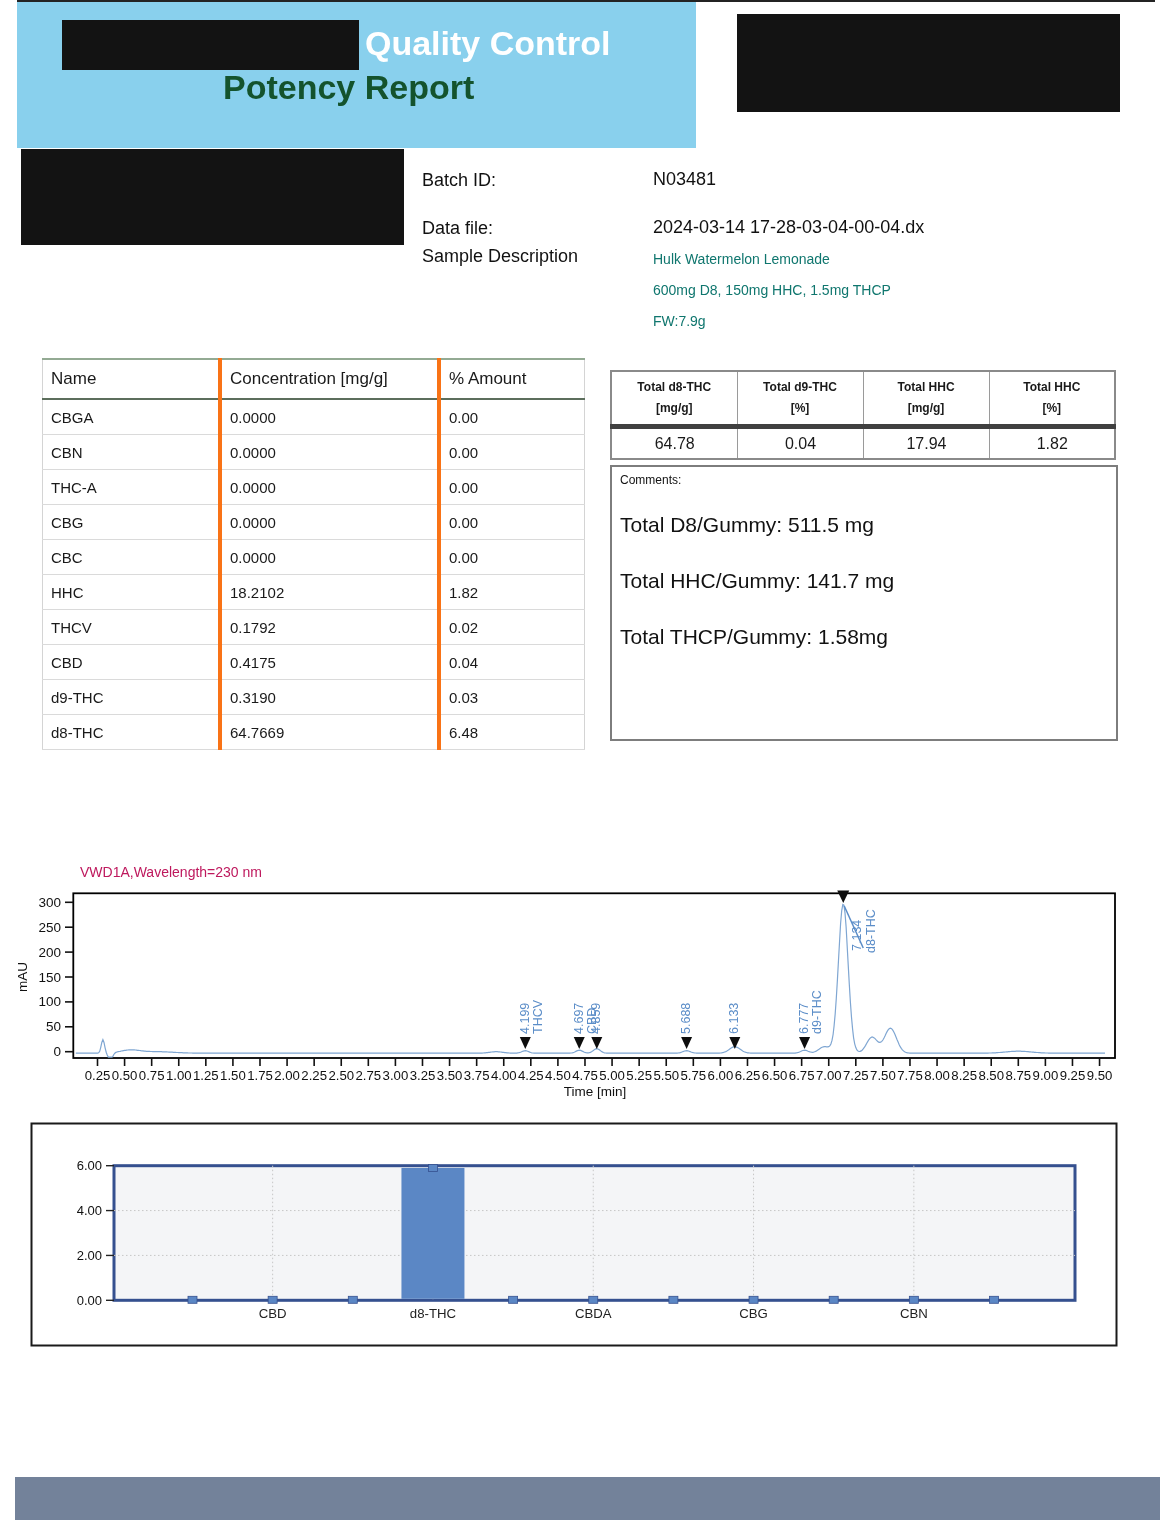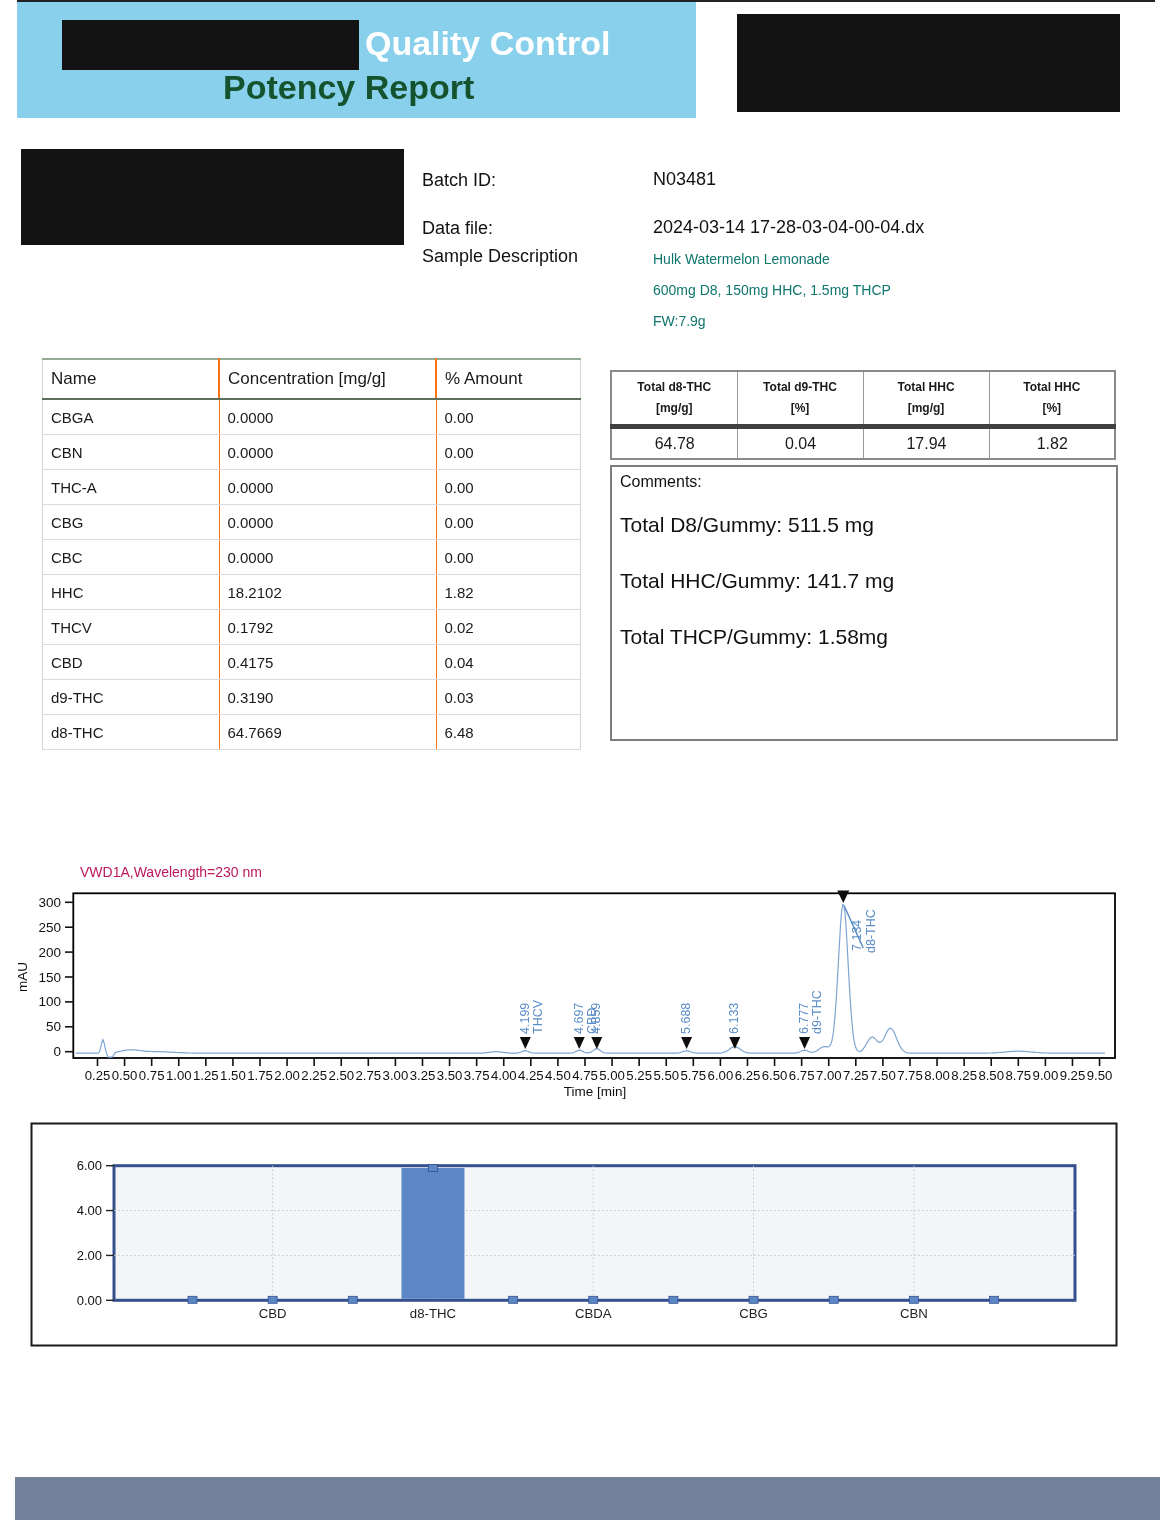--- a/index.html
+++ b/index.html
@@ -1,49 +1,49 @@
 <!DOCTYPE html>
 <html><head>
 <meta charset="utf-8">
 <style>
   html,body{margin:0;padding:0;background:#ffffff;}
   .page{position:relative;width:1173px;height:1520px;background:#fff;overflow:hidden;
         font-family:"Liberation Sans","DejaVu Sans",sans-serif;color:#1a1a1a;}
   .abs{position:absolute;}
   .topline{left:17px;top:0;width:1138px;height:2px;background:#232323;}
-  .banner{left:17px;top:2px;width:679px;height:116px;background:#89d0ed;text-align:center;}
+  .banner{left:17px;top:2px;width:679px;height:146px;background:#89d0ed;text-align:center;}
   .redact{background:#131313;}
   .r-logo{left:45px;top:18px;width:297px;height:50px;}
   .r-right{left:737px;top:14px;width:383px;height:98px;}
   .r-client{left:21px;top:149px;width:383px;height:96px;}
   .title1{left:348px;top:22px;font-size:34px;font-weight:bold;color:#ffffff;white-space:nowrap;}
   .title2{left:206px;top:66px;font-size:34px;font-weight:bold;color:#14532d;white-space:nowrap;}
   .info-label{font-size:18px;font-weight:normal;color:#111;white-space:nowrap;}
   .info-plain{font-size:18px;color:#111;white-space:nowrap;}
   .info-value{font-size:18px;color:#111;white-space:nowrap;}
   .sample-line{font-size:14px;color:#0f766e;white-space:nowrap;line-height:31px;}
 
   table.results{left:42px;top:358px;width:497px;border-collapse:collapse;table-layout:fixed;
     border-top:2px solid #93aa93;border-left:1px solid #d4d4d4;border-right:1px solid #d4d4d4;border-bottom:1px solid #d4d4d4;}
   table.results th{font-size:17px;font-weight:normal;text-align:left;padding:8px 4px 8px 8px;
-    border-bottom:2px solid #5c6e5c;border-right:2px solid #f97316;height:22px;white-space:nowrap;overflow:hidden;}
+    border-bottom:2px solid #5c6e5c;border-right:4px solid #f97316;height:22px;white-space:nowrap;overflow:hidden;}
   table.results td{font-size:15px;padding:0 4px 0 8px;height:34px;
-    border-bottom:1px solid #dadada;border-right:1px solid #f97316;white-space:nowrap;}
+    border-bottom:1px solid #dadada;border-right:4px solid #f97316;white-space:nowrap;}
   table.results th:last-child,table.results td:last-child{border-right:none;}
 
   table.totals{left:610px;top:370px;width:506px;border-collapse:collapse;table-layout:fixed;
     border:2px solid #8a8a8a;}
   table.totals th{font-size:12px;font-weight:bold;text-align:center;padding:3px 1px;height:46px;
     border-right:1px solid #9a9a9a;border-bottom:5px solid #404040;line-height:21px;}
   table.totals td{font-size:16px;text-align:center;padding:2px 2px 2px 3px;height:25px;
     border-right:1px solid #9a9a9a;}
   table.totals th:last-child,table.totals td:last-child{border-right:none;}
 
   .comments-box{left:610px;top:465px;width:508px;height:276px;border:2px solid #7d7d7d;box-sizing:border-box;}
-  .comments-label{position:absolute;left:8px;top:6px;font-size:16px;color:#111;}
+  .comments-label{position:absolute;left:8px;top:6px;font-size:12px;color:#111;}
   .comment-line{position:absolute;left:8px;font-size:21px;color:#111;white-space:nowrap;}
 
   .chrom-title{left:80px;top:864px;font-size:14px;color:#be185d;white-space:nowrap;}
   .footerbar{left:15px;top:1477px;width:1145px;height:43px;background:#73829a;}
   svg text{font-family:"Liberation Sans","DejaVu Sans",sans-serif;}
 </style>
 </head>
 <body>
 
 <div class="page">

